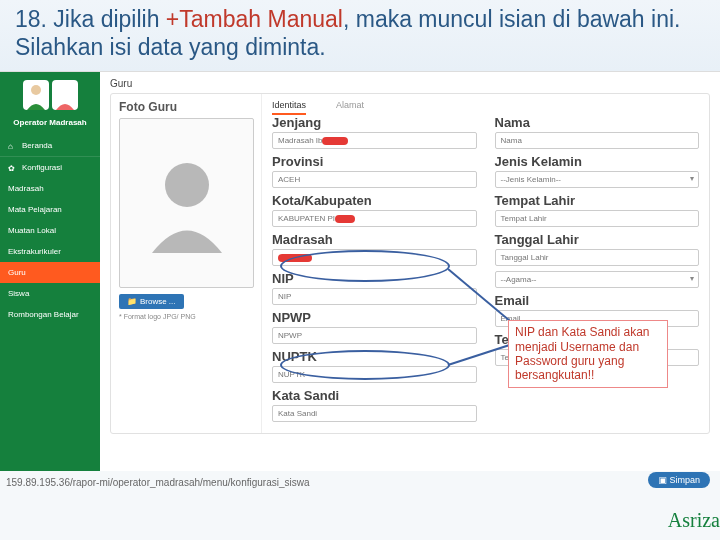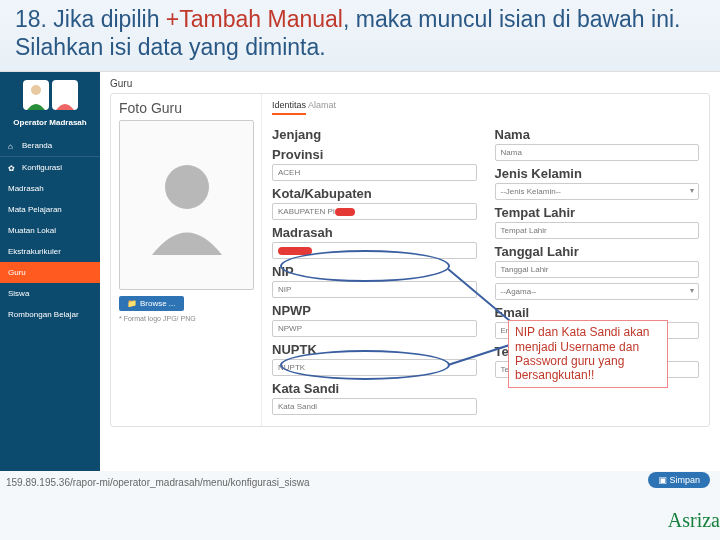--- a/index.html
+++ b/index.html
@@ -1,37 +1,37 @@
 <!DOCTYPE html>
 <html><head>
 <meta charset="utf-8">
 <style>
 *{box-sizing:border-box;margin:0;padding:0;font-family:Arial,Helvetica,sans-serif}
 body{width:720px;height:540px;background:#f5f8fa;overflow:hidden;position:relative}
 .instruction{padding:6px 15px 10px;font-size:23px;color:#2a5885;line-height:1.2;background:linear-gradient(#f0f5fa,#e8f0f7)}
 .instruction .red{color:#c0392b}
 .app{position:relative;width:100%;height:400px;border-top:1px solid #ddd;background:#fff}
-.sidebar{position:absolute;left:0;top:0;width:100px;height:100%;background:#0c4a6e;color:#fff;font-size:8px}
+.sidebar{position:absolute;left:0;top:0;width:100px;height:100%;background:#15803d;color:#fff;font-size:8px}
 .sidebar .avatar{display:flex;justify-content:center;gap:3px;padding:8px 0}
 .sidebar .avatar svg{display:block}
 .sidebar .role{text-align:center;font-size:8px;padding:0 0 8px;font-weight:bold}
 .side-item{padding:6px 8px;display:flex;align-items:center;gap:6px;cursor:pointer}
 .side-item.active{background:#ff5a1f}
 .side-item.home{border-bottom:1px solid rgba(255,255,255,.12)}
 .side-item .ic{width:8px;height:8px;display:inline-block}
 .main{position:absolute;left:100px;top:0;right:0;height:100%;padding:6px 10px 0;overflow:hidden}
 .crumb{font-size:10px;color:#444;margin-bottom:4px}
 .card{border:1px solid #e1e1e1;border-radius:3px;background:#fff;padding:0;display:flex}
 .photo-col{width:150px;padding:6px 8px}
-.photo-col .lbl{font-size:14px;color:#555;margin-bottom:4px;font-weight:normal}
+.photo-col .lbl{font-size:12px;color:#555;margin-bottom:4px;font-weight:bold}
 .avatar-box{width:135px;height:170px;border:1px solid #ccc;border-radius:2px;display:flex;align-items:center;justify-content:center;background:#fafafa}
 .browse-btn{margin-top:6px;background:#2e74b5;color:#fff;font-size:8px;padding:3px 8px;border:none;border-radius:2px;display:inline-flex;align-items:center;gap:3px;cursor:pointer}
 .hint{font-size:7px;color:#888;margin-top:4px}
 .form-col{flex:1;padding:6px 10px;border-left:1px solid #eee}
-.tabs{display:flex;gap:2px;font-size:9px;color:#999;margin-bottom:12px}
+.tabs{display:flex;gap:30px;font-size:9px;color:#999;margin-bottom:0}
 .tabs .t{padding-bottom:3px;cursor:pointer}
 .tabs .t.active{color:#333;border-bottom:2px solid #ff5a1f}
 .two{display:flex;gap:18px}
 .col{flex:1}
 .fg{margin-bottom:5px}
 .fg label{display:block;font-size:13px;font-weight:bold;color:#444;margin-bottom:2px}
 .fg .inp{width:100%;border:1px solid #ccc;border-radius:2px;font-size:8px;padding:3px 5px;color:#777;background:#fff}
 .fg .inp.sel{position:relative}
 .fg .inp.sel:after{content:"▾";position:absolute;right:4px;top:2px;color:#888;font-size:8px}
 .redact{display:inline-block;background:#e53935;border-radius:5px;height:8px;vertical-align:middle}
@@ -116,20 +116,21 @@
 
       <div class="form-col">
         <div class="tabs">
           <div class="t active">Identitas</div>
           <div class="t">Alamat</div>
         </div>
         <div class="two">
           <div class="col">
             <div class="fg">
                 <label>Jenjang</label>
+                <div class="inp"><span>Madrasah Ib</span><span class="redact" style="width:26px"></span></div>
               </div>
             <div class="fg">
                 <label>Provinsi</label>
                 <div class="inp">ACEH</div>
               </div>
             <div class="fg">
                 <label>Kota/Kabupaten</label>
                 <div class="inp"><span>KABUPATEN PI</span><span class="redact" style="width:20px"></span></div>
               </div>
             <div class="fg">

